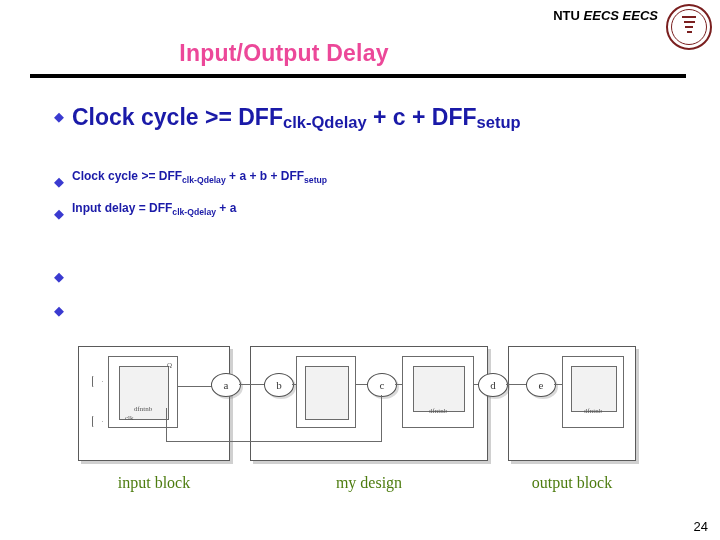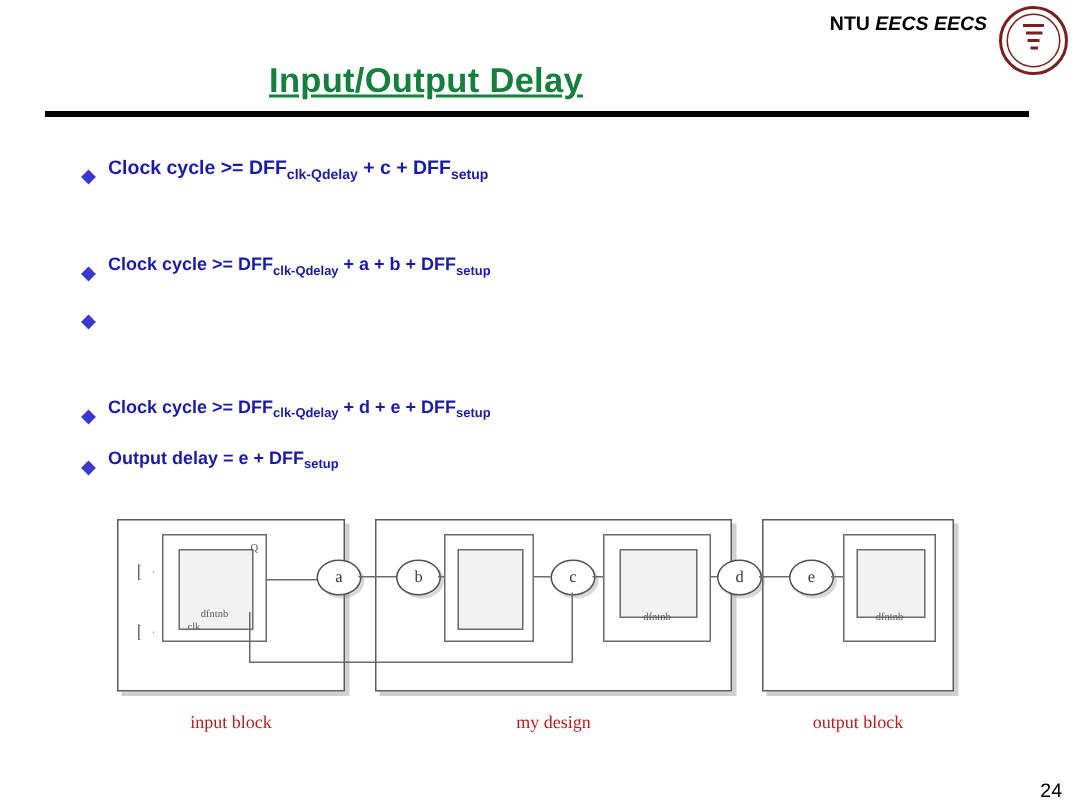--- a/index.html
+++ b/index.html
@@ -61,23 +61,22 @@
   }
 
   .title {
     position: absolute;
     top: 40px;
     left: 0;
     width: 568px;
     text-align: center;
     font-size: 23px;
     font-weight: bold;
-    color: #15803d;
+    color: #ec4899;
     letter-spacing: 0.2px;
-    text-decoration: underline;
   }
   .title-rule {
     position: absolute;
     top: 74px;
     left: 30px;
     width: 656px;
     height: 4px;
     background: #000000;
   }
 
@@ -100,21 +99,21 @@
     line-height: 1;
     margin-top: 6px;
     width: 18px;
     flex: 0 0 18px;
   }
   .bullet-text {
     color: #1a1aa8;
     font-weight: bold;
     white-space: nowrap;
   }
-  .sz-lg { font-size: 13px; }
+  .sz-lg { font-size: 23px; }
   .sz-md { font-size: 12px; }
   .sub {
     font-size: 0.72em;
     vertical-align: baseline;
     position: relative;
     top: 3px;
   }
 
   .r1 { top: 8px; }
   .r2 { top: 73px; }
@@ -190,22 +189,22 @@
     align-items: center;
     justify-content: center;
     font-family: "Liberation Serif", serif;
     font-size: 11px;
     color: #3a3a3a;
     box-shadow: 2px 2px 0 rgba(130,130,130,0.3);
   }
   .caption {
     position: absolute;
     font-family: "Liberation Serif", serif;
-    font-size: 12px;
-    color: #b91c1c;
+    font-size: 16px;
+    color: #4d7c0f;
     text-align: center;
   }
   .wire {
     position: absolute;
     background: #6b6b6b;
   }
   .buf-outline {
     position: absolute;
     width: 11px;
     height: 11px;
@@ -250,34 +249,31 @@
 
   <div class="bullet-row r2">
     <span class="bullet-marker">◆</span>
     <span class="bullet-text sz-md">
       <span>Clock cycle &gt;= DFF</span><span class="sub">clk-Qdelay</span><span> + a + b + DFF</span><span class="sub">setup</span>
     </span>
   </div>
 
   <div class="bullet-row r3">
     <span class="bullet-marker">◆</span>
+    <span class="bullet-text sz-md">
+      <span>Input delay = DFF</span><span class="sub">clk-Qdelay</span><span> + a</span>
+    </span>
   </div>
 
   <div class="bullet-row r4">
     <span class="bullet-marker">◆</span>
-    <span class="bullet-text sz-md">
-      <span>Clock cycle &gt;= DFF</span><span class="sub">clk-Qdelay</span><span> + d + e + DFF</span><span class="sub">setup</span>
-    </span>
   </div>
 
   <div class="bullet-row r5">
     <span class="bullet-marker">◆</span>
-    <span class="bullet-text sz-md">
-      <span>Output delay = e + DFF</span><span class="sub">setup</span>
-    </span>
   </div>
 
 </div>
 
 <div class="figure">
 
   <div class="fig-box shadow" style="left:0px; top:6px; width:152px; height:115px;"></div>
 
   <div class="fig-box shadow" style="left:172px; top:6px; width:238px; height:115px;"></div>
 

